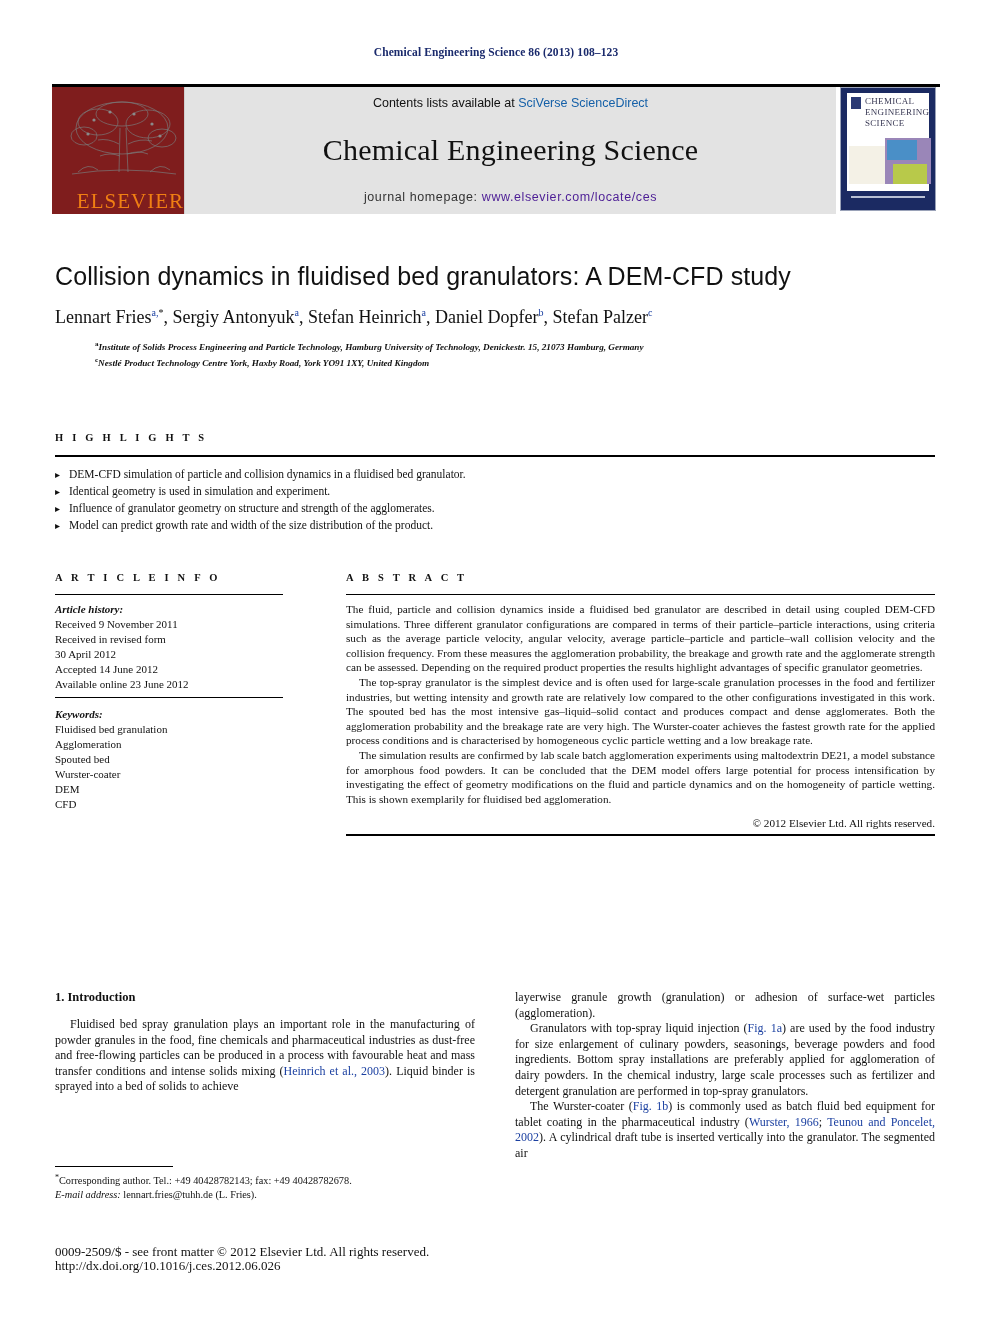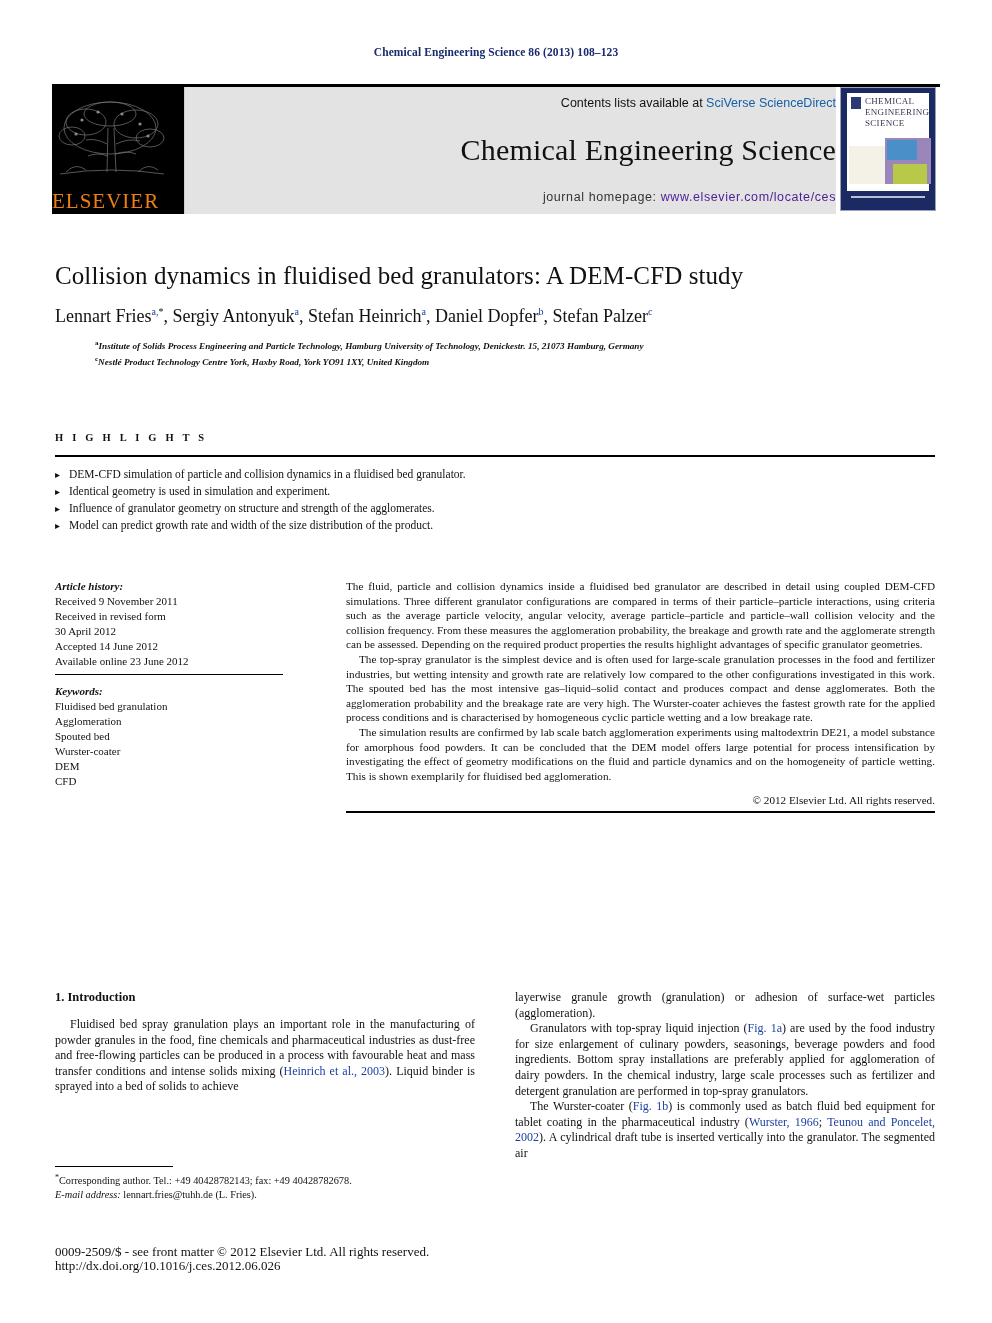--- a/index.html
+++ b/index.html
@@ -61,45 +61,45 @@
     height: 127px;
     display: flex;
     flex-direction: row;
     align-items: stretch;
   }
 
   .elsevier-block {
     width: 132px;
     flex: 0 0 132px;
     position: relative;
-    background: #000000;
+    background: #7f1d1d;
     display: flex;
     flex-direction: column;
     justify-content: flex-end;
-    align-items: flex-start;
+    align-items: flex-end;
     padding-bottom: 2px;
     box-sizing: border-box;
   }
   .tree-svg { display:block; }
   .elsevier-word {
     font-family: "Liberation Serif", serif;
     font-size: 21px;
     letter-spacing: 1px;
     color: #f07f13;
     line-height: 1;
     margin-top: 1px;
   }
 
   .banner-center {
     flex: 1 1 auto;
     background: #e3e3e3;
     display: flex;
     flex-direction: column;
     justify-content: space-between;
-    align-items: flex-end;
+    align-items: center;
     padding: 9px 0 10px 0;
     box-sizing: border-box;
     border-left: 1px solid #cfcfcf;
   }
   .contents-line {
     font-family: "Liberation Sans", sans-serif;
     font-size: 12.5px;
     color: #111;
   }
   .contents-line .sd-link { color: #1560a8; }
@@ -172,21 +172,21 @@
   .cover-bottom-rule {
     position: absolute;
     left: 10px; right: 10px; bottom: 12px;
     height: 2px;
     background: #b9c0d4;
   }
 
   
   .title-block { position: absolute; top: 262px; left: 55px; width: 880px; }
   .paper-title {
-    font-family: Liberation Serif, serif;
+    font-family: Liberation Sans, sans-serif;
     font-size: 25px;
     font-weight: normal;
     color: #111;
     margin: 0;
     letter-spacing: 0.1px;
   }
   .authors {
     margin-top: 16px;
     font-family: "Liberation Serif", serif;
     font-size: 18px;
@@ -436,20 +436,30 @@
     <div class="hl-rule"></div>
     <ul class="hl-list">
       <li><span class="bullet">▸</span><span>DEM-CFD simulation of particle and collision dynamics in a fluidised bed granulator.</span></li>
       <li><span class="bullet">▸</span><span>Identical geometry is used in simulation and experiment.</span></li>
       <li><span class="bullet">▸</span><span>Influence of granulator geometry on structure and strength of the agglomerates.</span></li>
       <li><span class="bullet">▸</span><span>Model can predict growth rate and width of the size distribution of the product.</span></li>
     </ul>
   </div>
 
   <div class="info-abstract">
+    <div class="ia-head">
+      <div class="c-left">
+        <div class="section-label">A R T I C L E   I N F O</div>
+        <div class="ia-rule-left"></div>
+      </div>
+      <div class="c-right">
+        <div class="section-label">A B S T R A C T</div>
+        <div class="ia-rule-right"></div>
+      </div>
+    </div>
 
     <div class="ia-body">
       <div class="c-left">
         <div class="hist-title">Article history:</div>
         <div class="hist-line">Received 9 November 2011</div>
         <div class="hist-line">Received in revised form</div>
         <div class="hist-line">30 April 2012</div>
         <div class="hist-line">Accepted 14 June 2012</div>
         <div class="hist-line">Available online 23 June 2012</div>
         <div class="hist-rule"></div>

